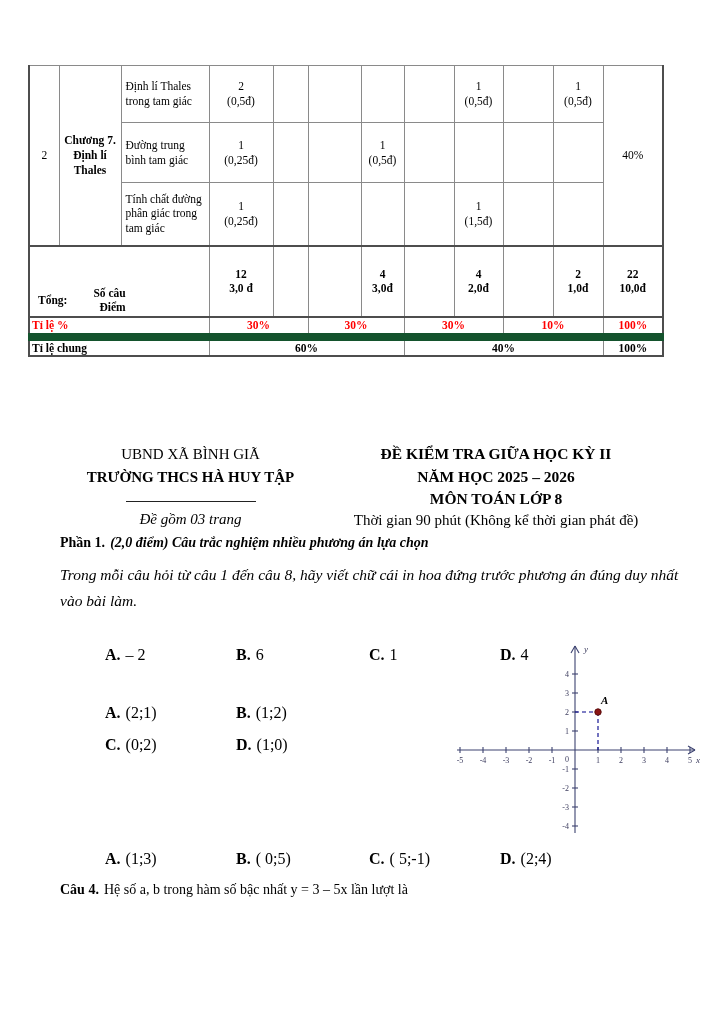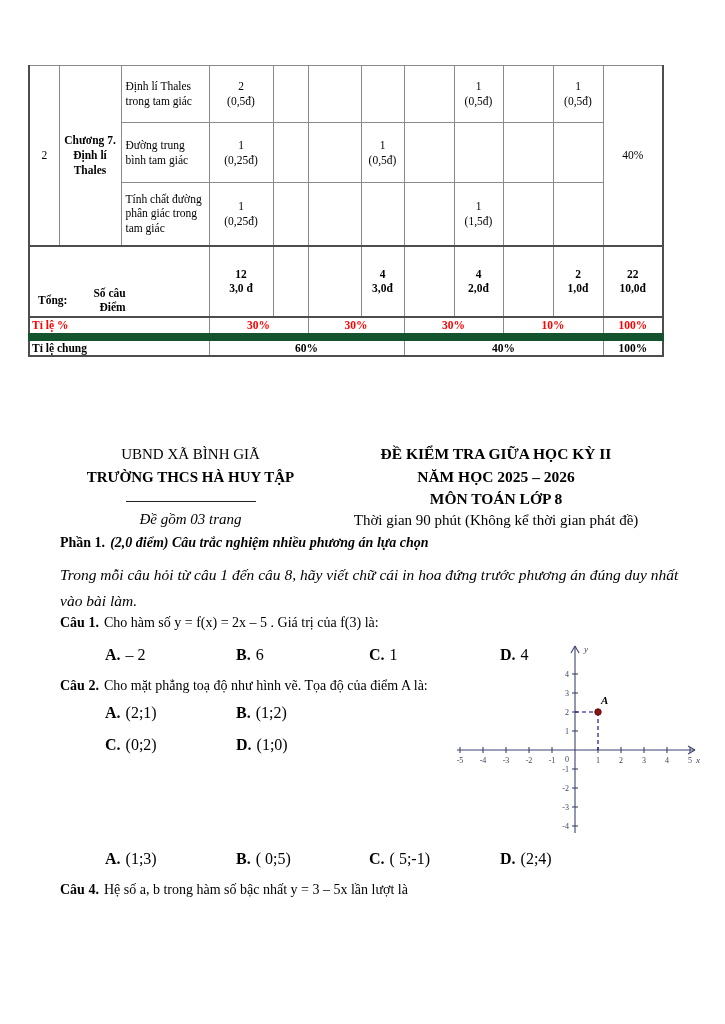--- a/index.html
+++ b/index.html
@@ -179,33 +179,27 @@
     <div class="hline hr2">NĂM HỌC 2025 – 2026</div>
     <div class="hline hr3">MÔN TOÁN LỚP 8</div>
     <div class="hline hr4">Thời gian 90 phút (Không kể thời gian phát đề)</div>
   </div>
 
   <div id="part1" class="bodyline">
     <span class="qlabel">Phần 1.</span><span class="ptitle">(2,0 điểm) Câu trắc nghiệm nhiều phương án lựa chọn</span>
   </div>
   <div id="instr">Trong mỗi câu hỏi từ câu 1 đến câu 8, hãy viết chữ cái in hoa đứng trước phương án đúng duy nhất vào bài làm.</div>
 
-  <div id="q1" class="bodyline">
-    <span class="qlabel">Câu 1.</span><span>Cho hàm số y = f(x) = 2x – 5 . Giá trị của f(3) là:</span>
-  </div>
   <div id="q1opts" class="optrow grid4">
     <span class="opt"><b>A.</b><span>– 2</span></span>
     <span class="opt"><b>B.</b><span>6</span></span>
     <span class="opt"><b>C.</b><span>1</span></span>
     <span class="opt"><b>D.</b><span>4</span></span>
   </div>
 
-  <div id="q2" class="bodyline">
-    <span class="qlabel">Câu 2.</span><span>Cho mặt phẳng toạ độ như hình vẽ. Tọa độ của điểm A là:</span>
-  </div>
   <div id="q2opts1" class="optrow grid2">
     <span class="opt"><b>A.</b><span>(2;1)</span></span>
     <span class="opt"><b>B.</b><span>(1;2)</span></span>
   </div>
   <div id="q2opts2" class="optrow grid2">
     <span class="opt"><b>C.</b><span>(0;2)</span></span>
     <span class="opt"><b>D.</b><span>(1;0)</span></span>
   </div>
 
   <div id="fig"><svg width="250" height="205">

